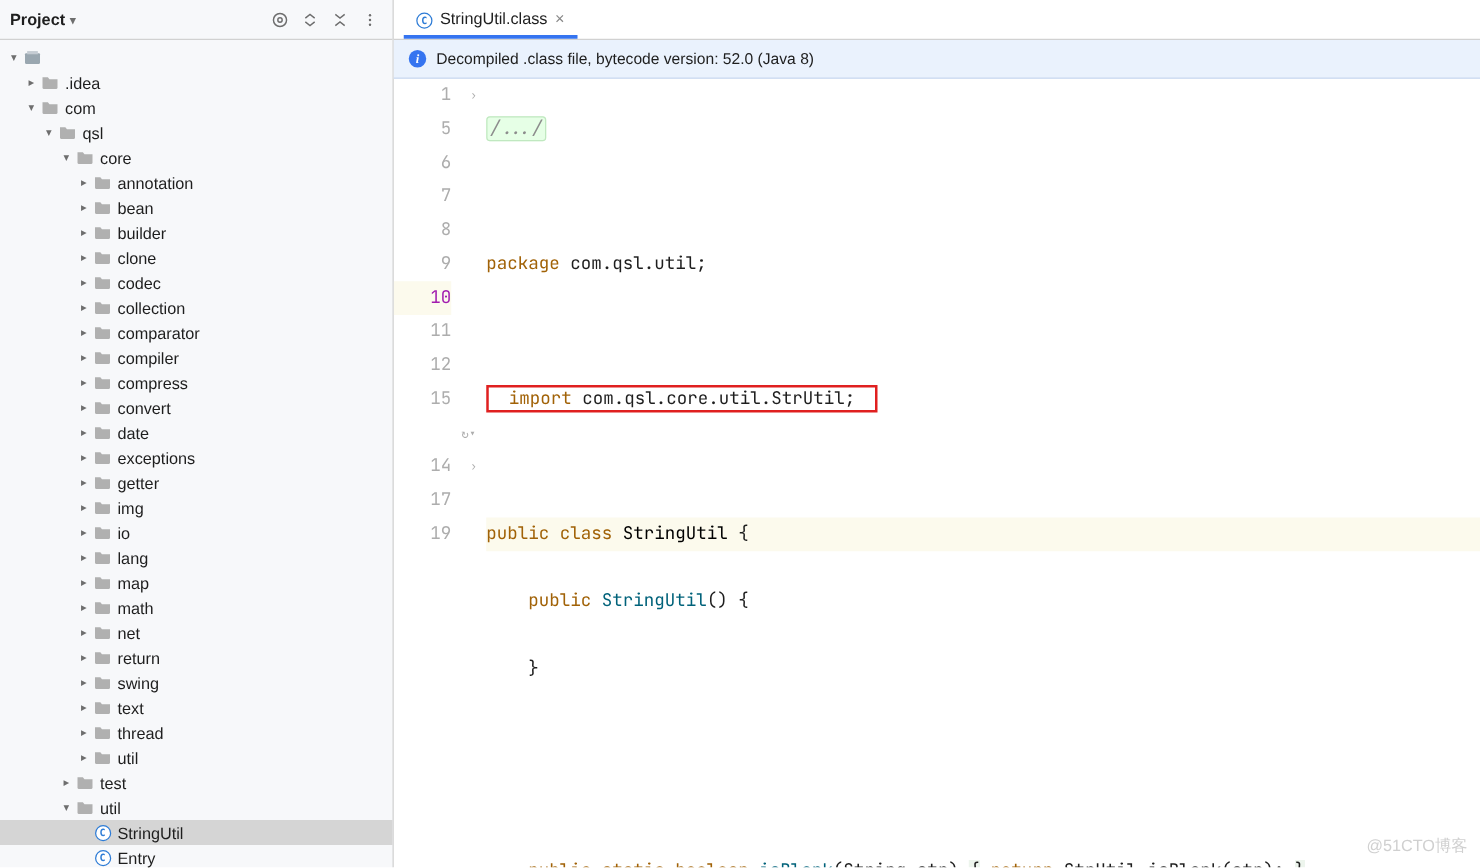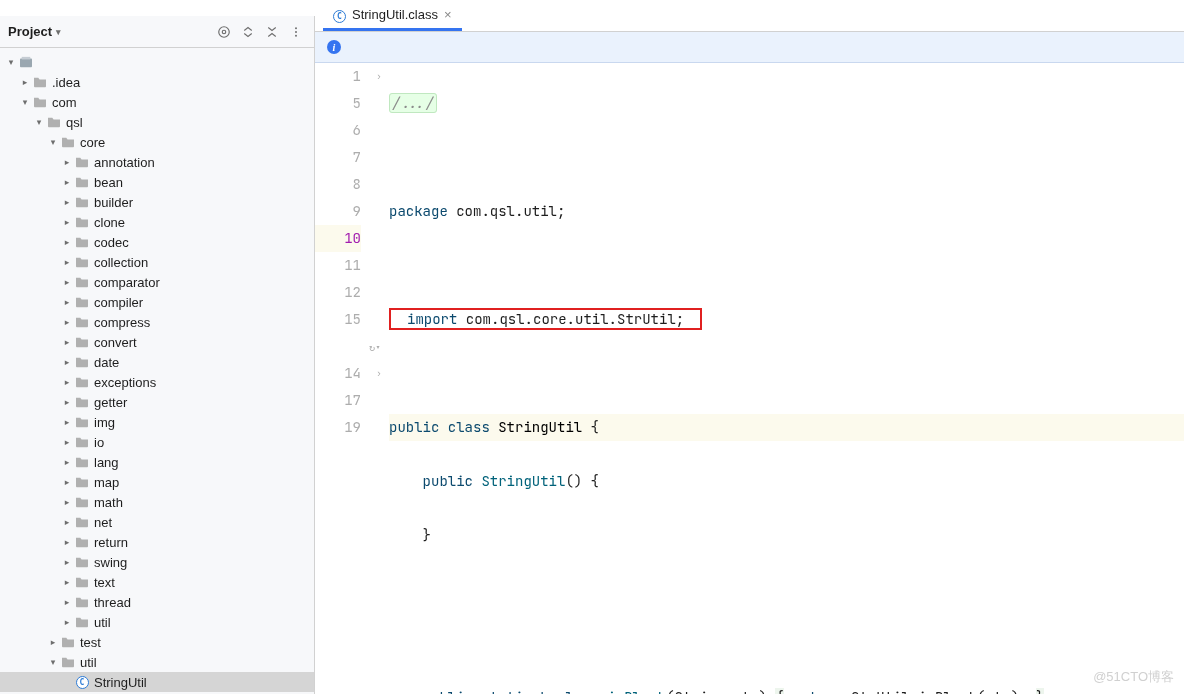--- a/index.html
+++ b/index.html
@@ -1,17 +1,17 @@
 <!DOCTYPE html>
 <html><head>
 <meta charset="utf-8">
 <style>
 * { margin: 0; padding: 0; box-sizing: border-box; }
 body { font-family: -apple-system, "Segoe UI", sans-serif; font-size: 13px; color: #1e1e1e; background: #fff; display: flex; height: 694px; width: 1184px; overflow: hidden; }
-.sidebar { width: 315px; border-right: 1px solid #d1d1d1; display: flex; flex-direction: column; background: #f7f8fa; margin-top: 16px; }
+.sidebar { width: 315px; border-right: 1px solid #d1d1d1; display: flex; flex-direction: column; background: #f7f8fa; }
 .sidebar-hdr { height: 32px; display: flex; align-items: center; padding: 0 8px; border-bottom: 1px solid #d1d1d1; gap: 4px; }
 .sidebar-title { font-weight: 600; flex: 1; display: flex; align-items: center; gap: 4px; }
 .icon-btn { width: 20px; height: 20px; display: inline-flex; align-items: center; justify-content: center; color: #6e6e6e; cursor: pointer; border-radius: 3px; }
 .tree { flex: 1; overflow: auto; padding: 4px 0; }
 .tree-row { display: flex; align-items: center; height: 20px; padding-right: 6px; white-space: nowrap; cursor: default; }
 .tree-row.sel { background: #d5d5d5; }
 .tree-caret { width: 14px; display: inline-flex; justify-content: center; color: #6e6e6e; font-size: 9px; }
 .tree-ico { width: 16px; display: inline-flex; justify-content: center; margin-right: 4px; }
 .tree-lbl { user-select: none; }
 .folder { width: 14px; height: 12px; fill: #b0b0b0; }
@@ -22,21 +22,21 @@
 .tab { height: 30px; display: flex; align-items: center; gap: 6px; padding: 0 10px; border-bottom: 3px solid #3574f0; background: #fff; }
 .banner { background: #eaf2fd; border-bottom: 1px solid #c9d8ef; padding: 8px 12px; display: flex; align-items: center; gap: 8px; color: #1e1e1e; font-size: 12.5px; }
 .info-ico { width: 14px; height: 14px; border-radius: 50%; background: #3574f0; color: #fff; display: inline-flex; align-items: center; justify-content: center; font-size: 10px; font-weight: 700; font-style: italic; font-family: serif; }
 .code-wrap { flex: 1; display: flex; font-family: "JetBrains Mono", Menlo, Consolas, monospace; font-size: 14px; line-height: 27px; overflow: hidden; }
 .gutter { width: 54px; text-align: right; color: #adadad; padding-right: 8px; user-select: none; }
 .gutter .hl { color: #a21caf; background: #fcfaed; }
 .foldc { width: 20px; color: #adadad; }
 .code { flex: 1; white-space: pre; }
 .ln { height: 27px; }
 .ln.hl { background: #fcfaed; }
-.kw { color: #0c4a6e; }
+.kw { color: #a16207; }
 .fn { color: #00627a; }
 .cls { color: #000; }
 .cmt { color: #8c8c8c; font-style: italic; }
 .fld { background: #e6ffe6; border: 1px solid #c0e8c0; border-radius: 3px; padding: 0 2px; }
 .hl-box { border: 2px solid #e02020; padding: 0 16px; }
 .u-bg { background: #edf5ed; }
 .watermark { position: fixed; right: 10px; bottom: 8px; color: #d0d0d0; font-size: 13px; pointer-events: none; }
 .mini-gutter-icon { display:inline-block; font-size:10px; color:#adadad; }
 </style>
 </head>
@@ -374,20 +374,21 @@
 <div class="editor">
   <div class="tabbar">
     <div class="tab">
       <span><span class="class-ico">C</span></span>
       <span>StringUtil.class</span>
       <span style="color:#888;font-size:13px;">×</span>
     </div>
   </div>
   <div class="banner">
     <span class="info-ico">i</span>
+    <span>Decompiled .class file, bytecode version: 52.0 (Java 8)</span>
   </div>
   <div class="code-wrap">
     <div class="gutter">
       <div class="ln">1</div>
       <div class="ln">5</div>
       <div class="ln">6</div>
       <div class="ln">7</div>
       <div class="ln">8</div>
       <div class="ln">9</div>
       <div class="ln hl">10</div>

